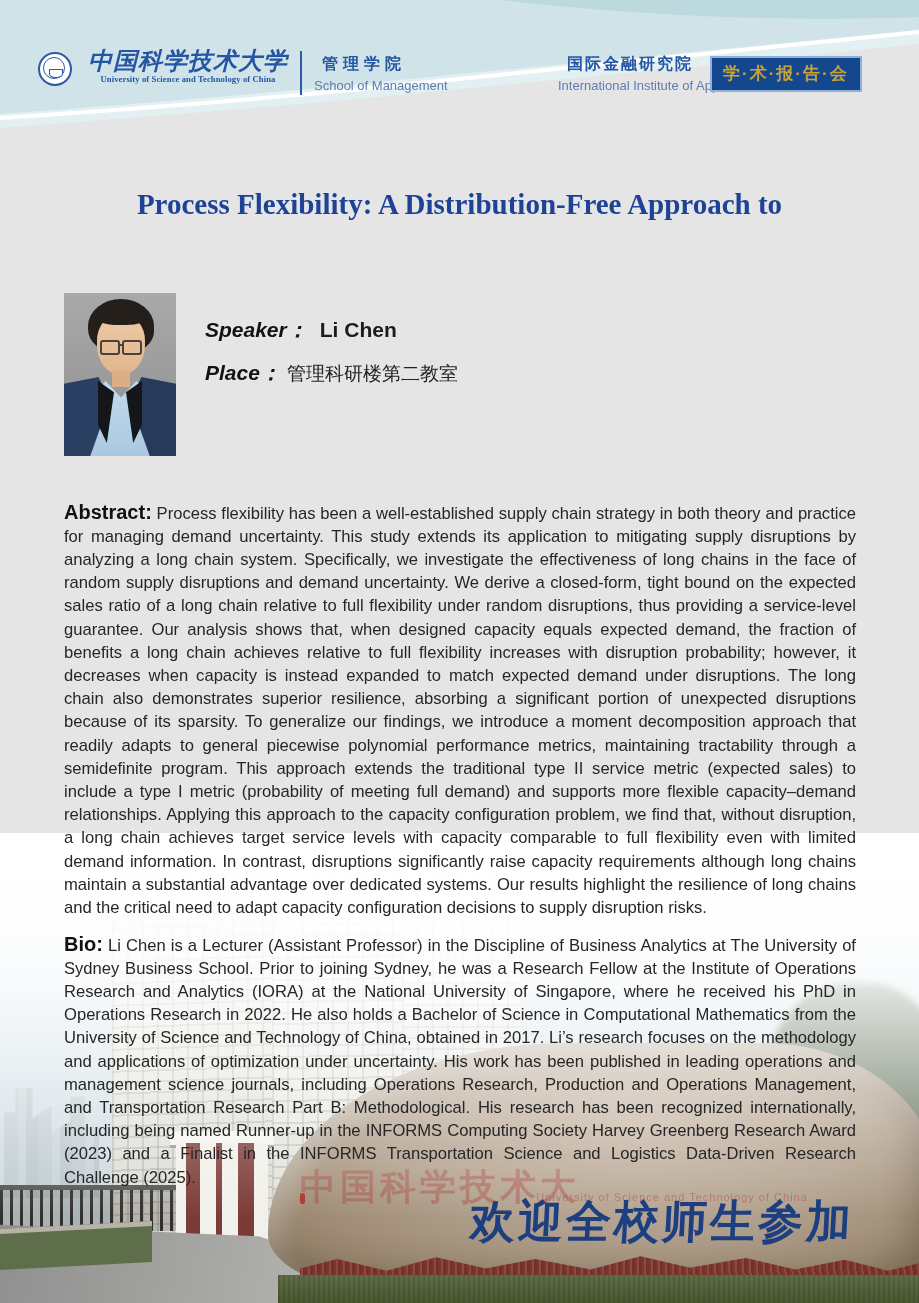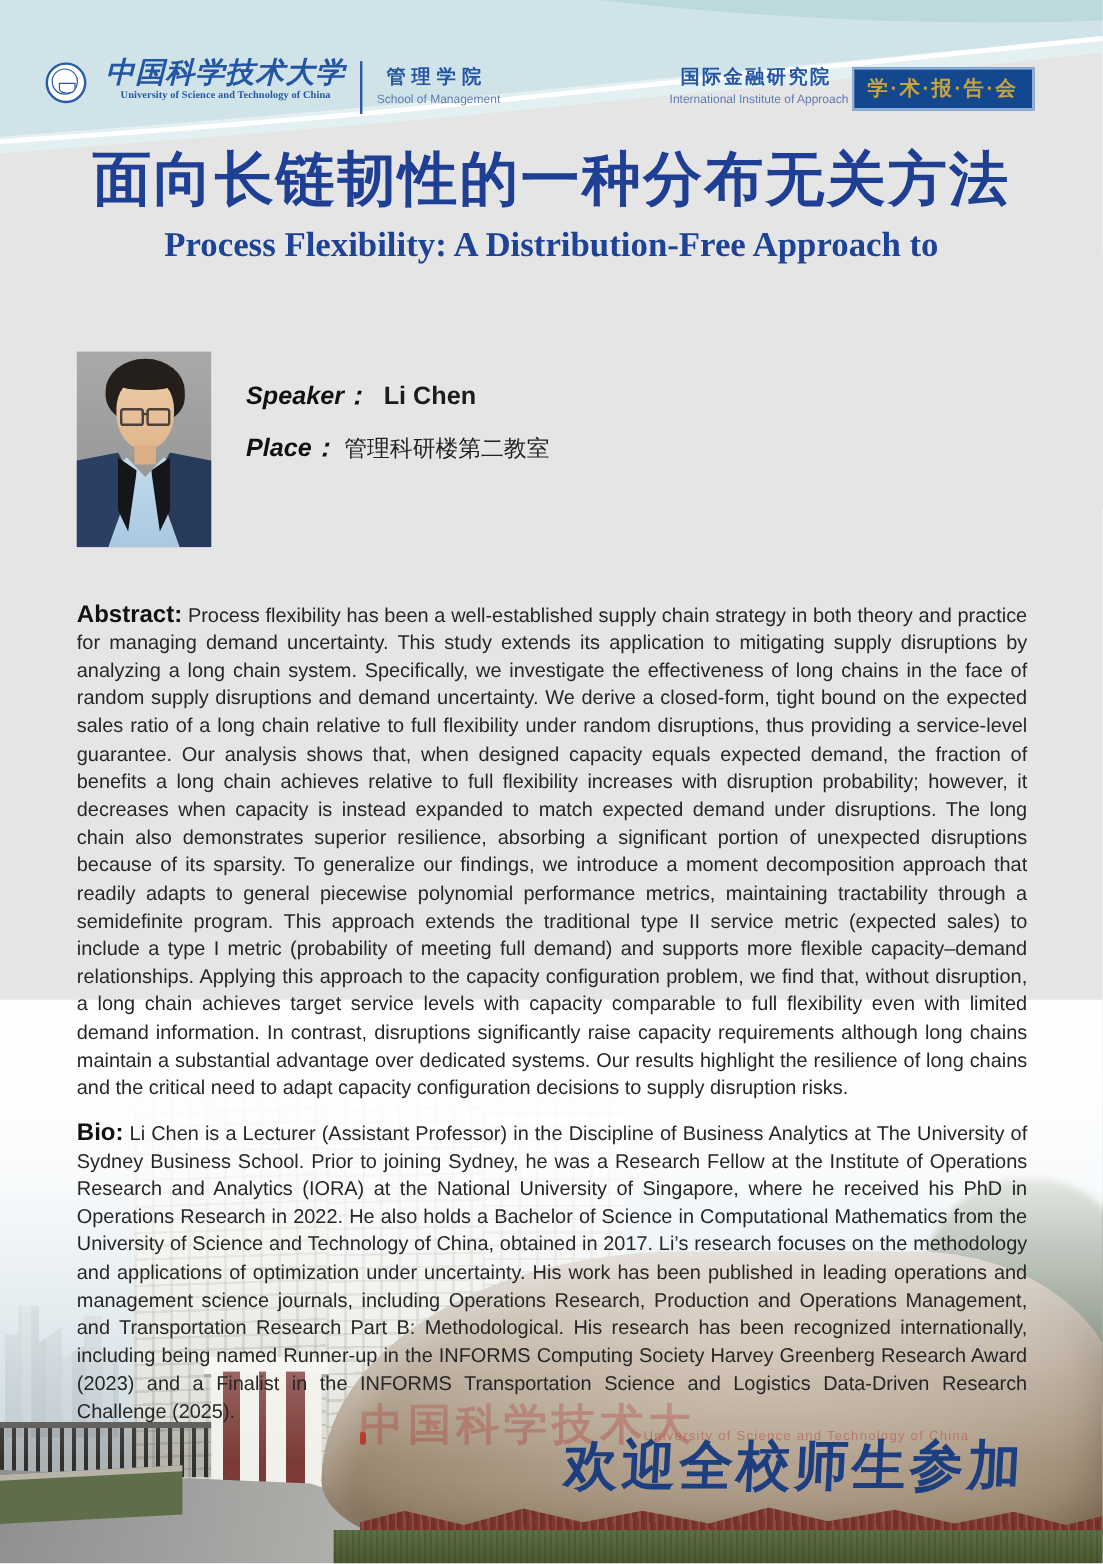--- a/index.html
+++ b/index.html
@@ -16,21 +16,21 @@
   .emblem-book{position:absolute;left:9px;top:15px;width:12px;height:7px;border:1.5px solid #2b5aa6;
           border-radius:0 0 45% 45%;background:#fff;}
   .uni-block{position:absolute;left:77px;top:0;width:222px;text-align:center;}
   .uni-cn{font-family:"Liberation Serif",serif;font-style:italic;font-weight:700;font-size:24px;
           line-height:26px;color:#2456a4;letter-spacing:1px;white-space:nowrap;}
   .uni-en{font-family:"Liberation Serif",serif;font-size:8.6px;color:#2456a4;font-weight:700;
           letter-spacing:.1px;white-space:nowrap;}
   .hdr-divider{position:absolute;left:300px;top:3px;width:2px;height:44px;background:#2b5aa6;}
   .dept{position:absolute;top:6px;text-align:center;}
   .dept-cn{font-size:16px;font-weight:700;color:#2456a4;white-space:nowrap;margin-bottom:3px;}
-  .dept-en{font-size:10px;color:#5e7cb0;white-space:nowrap;text-align:right;}
+  .dept-en{font-size:13px;color:#5e7cb0;white-space:nowrap;text-align:right;}
   .d1{left:302px;width:100px;padding-left:12px;} .d1 .dept-cn{letter-spacing:5px;}
   .d2{left:408px;width:148px;} .d2 .dept-cn{letter-spacing:8px;}
   .d3{left:558px;width:144px;} .d3 .dept-cn{letter-spacing:2px;}
   .badge{position:absolute;left:710px;top:8px;height:32px;line-height:32px;padding:0 11px;
          background:#14488e;border:2px solid #8fb0d8;color:#c9a23a;font-size:17px;font-weight:700;
          letter-spacing:2px;white-space:nowrap;}
   
   .title-cn{position:absolute;left:0;top:122px;width:919px;text-align:center;z-index:3;
             font-family:"Liberation Serif",serif;font-weight:700;font-size:49px;line-height:56px;
             color:#1e3f94;letter-spacing:2px;white-space:nowrap;}
@@ -153,21 +153,20 @@
       <div class="dept-cn">管理学院</div>
       <div class="dept-en">School of Management</div>
     </div>
     <div class="dept d3">
       <div class="dept-cn">国际金融研究院</div>
       <div class="dept-en">International Institute of Approach</div>
     </div>
     <span class="badge">学·术·报·告·会</span>
   </div>
 
-  <div class="title-cn">面向长链韧性的一种分布无关方法</div>
   <div class="title-en">
     <div>Process Flexibility: A Distribution-Free Approach to</div>
   </div>
 
   <div class="photo">
     <span class="hair"></span>
     <span class="face"></span>
     <span class="fringe"></span>
     <span class="glasses">
       <span class="lensL"></span>

